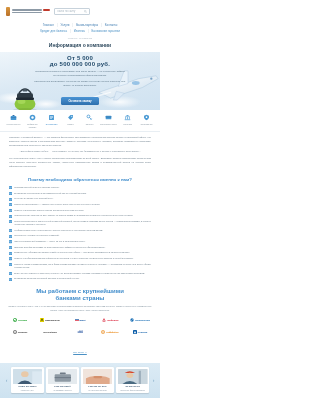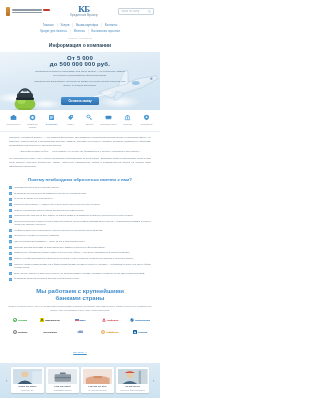--- a/index.html
+++ b/index.html
@@ -186,24 +186,20 @@
       <div class="partner-mark"></div>
       <div class="partner-lines">
         <div class="pb-row">
           <div class="pl w1">АККРЕДИТОВАННЫЙ</div>
           <div class="pl-tag">ТОП</div>
         </div>
         <div class="pl w2">ПАРТНЁР БАНКОВ</div>
       </div>
     </div>
 
-    <div class="logo">
-      <div class="logo-mark">КБ</div>
-      <div class="logo-name">Кредитный Брокер</div>
-    </div>
 
     <div class="search-box">
       <span class="ph">Поиск по сайту</span>
       <svg class="search-ic" viewBox="0 0 10 10">
         <circle cx="4" cy="4" r="3" fill="none" stroke="#9fb0bd" stroke-width="1.2"></circle>
         <line x1="6.2" y1="6.2" x2="9" y2="9" stroke="#9fb0bd" stroke-width="1.2"></line>
       </svg>
     </div>
   </div>
 

